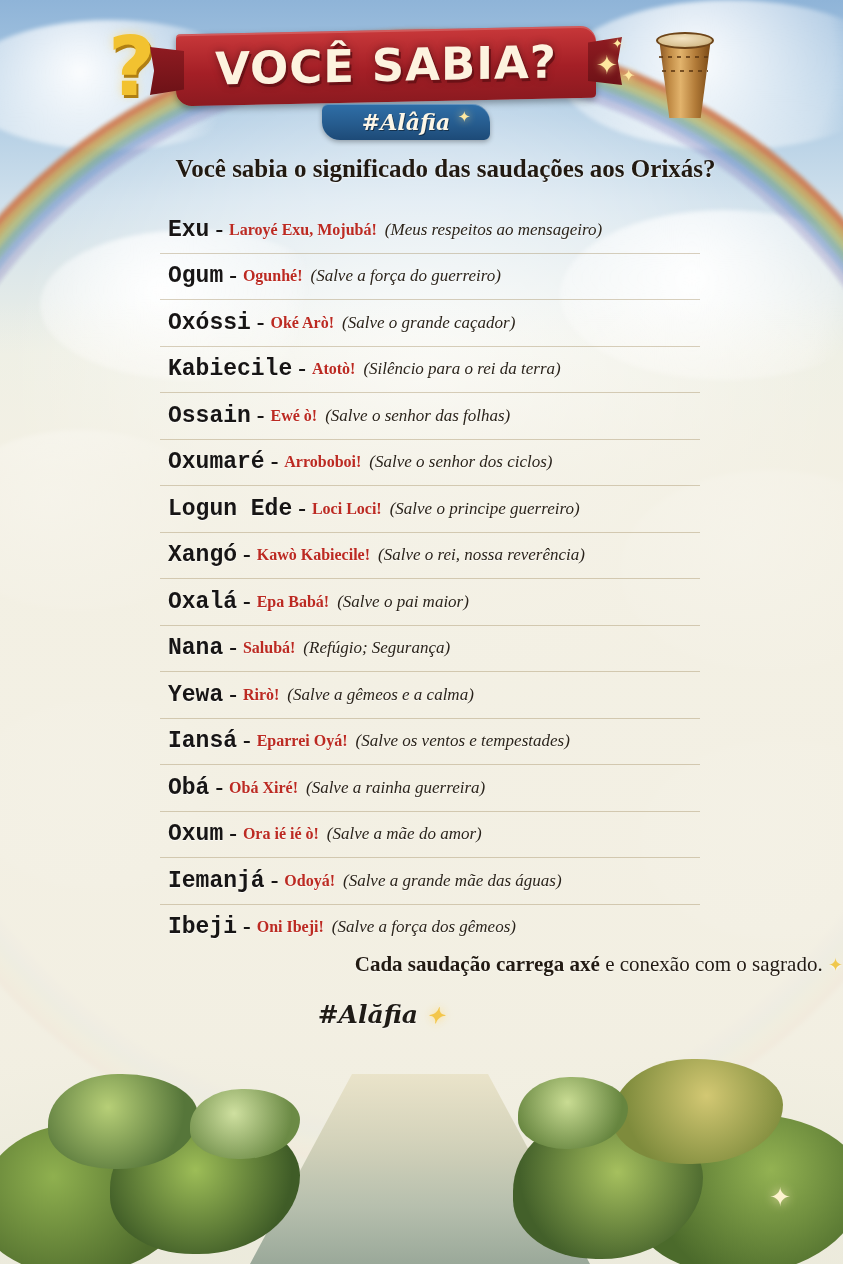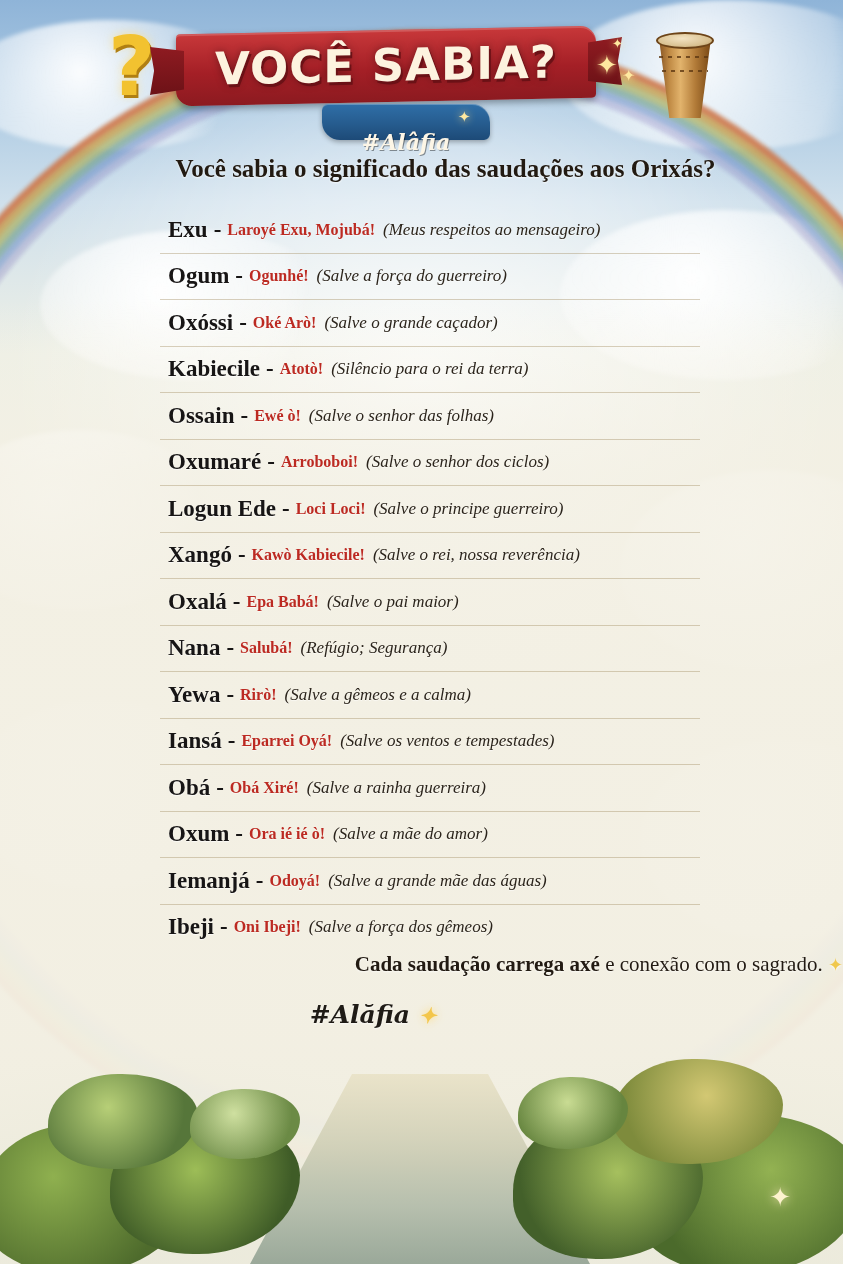--- a/index.html
+++ b/index.html
@@ -167,21 +167,20 @@
     width: 168px;
     height: 34px;
     line-height: 34px;
     text-align: center;
     font-family: "DejaVu Serif", serif;
     font-style: italic;
     font-weight: bold;
     font-size: 22px;
     color: #fdf6e6;
     text-shadow: 1px 1px 0 rgba(0,0,0,0.4);
-    margin-top: 20px;
   }
   .spark-d { left: 458px; top: 100px; font-size: 15px; }
 
   
   .drum {
     position: absolute;
     left: 657px;
     top: 22px;
     width: 56px;
     height: 88px;
@@ -237,21 +236,21 @@
     position: relative;
     height: 45.5px;
     padding-left: 8px;
     border-bottom: 1px solid rgba(170,150,110,0.45);
     white-space: nowrap;
     display: flex;
     align-items: center;
   }
   .row:last-child { border-bottom: none; }
   .orixa {
-    font-family: Liberation Serif, serif;
+    font-family: Liberation Mono, monospace;
     font-weight: bold;
     font-size: 23px;
     color: #171515;
     text-shadow: 0 1px 1px rgba(255,255,255,0.75);
   }
   .dash {
     font-family: "Liberation Serif", serif;
     font-weight: bold;
     font-size: 23px;
     color: #171515;
@@ -282,21 +281,21 @@
     font-family: "Liberation Serif", serif;
     font-size: 21px;
     color: #221a12;
     text-shadow: 0 1px 2px rgba(255,255,255,0.8);
   }
   .closing b { font-weight: bold; }
   .spark-e { position: static; font-size: 18px; color: #f0c84e; }
 
   .hashtag {
     position: absolute;
-    left: 0;
+    left: 8px;
     top: 1000px;
     width: 746px;
     text-align: center;
     font-family: "DejaVu Serif", serif;
     font-weight: bold;
     font-style: italic;
     font-size: 25px;
     color: #1f1b16;
     text-shadow: 0 1px 2px rgba(255,255,255,0.85);
   }

